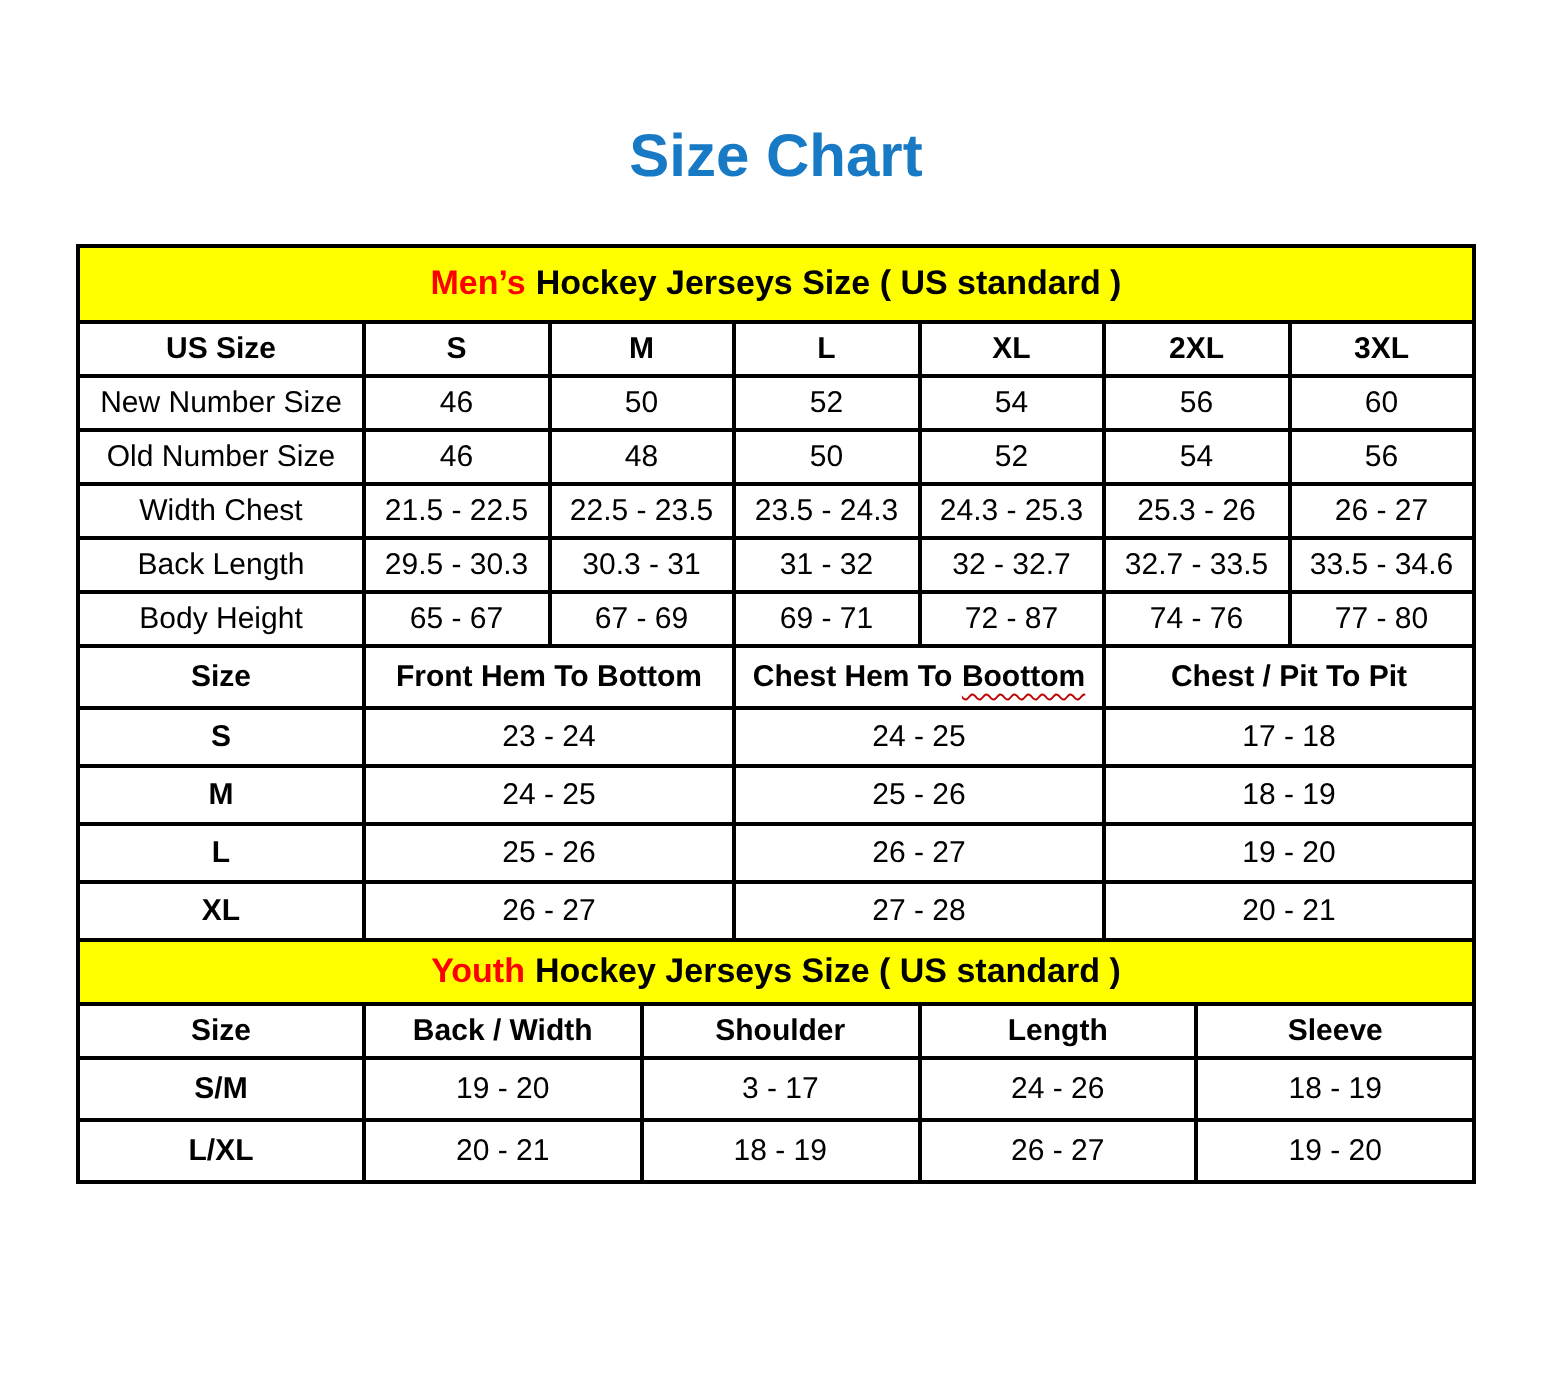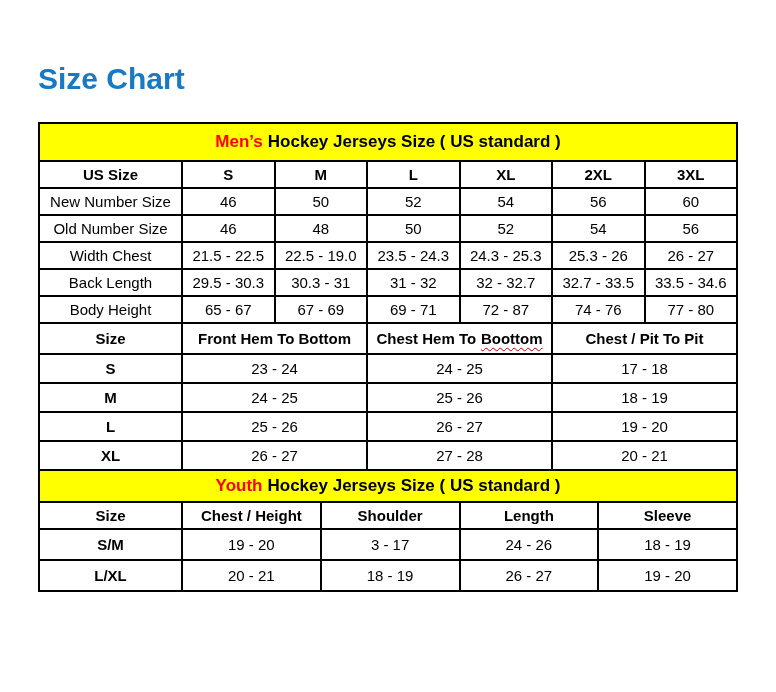--- a/index.html
+++ b/index.html
@@ -15,20 +15,21 @@
     background: #FFFFFF;
     font-family: "Liberation Sans", sans-serif;
     overflow: hidden;
   }
   .sheet { position: relative; width: 776px; height: 692px; }
 
   .title {
     position: absolute;
     top: 62px; left: 38px; width: 700px;
     margin: 0;
+    text-align: center;
     font-size: 30px;
     font-weight: bold;
     color: var(--blue, #1879C4);
     letter-spacing: 0px;
   }
 
   .tables { position: absolute; top: 122px; left: 38px; width: 727px; }
 
   table.tbl {
     border-collapse: collapse;
@@ -132,21 +133,21 @@
           <td>46</td>
           <td>48</td>
           <td>50</td>
           <td>52</td>
           <td>54</td>
           <td>56</td>
         </tr>
         <tr class="data">
           <td class="rlabel">Width Chest</td>
           <td>21.5 - 22.5</td>
-          <td>22.5 - 19.0</td>
+          <td>22.5 - 23.5</td>
           <td>23.5 - 24.3</td>
           <td>24.3 - 25.3</td>
           <td>25.3 - 26</td>
           <td>26 - 27</td>
         </tr>
         <tr class="data">
           <td class="rlabel">Back Length</td>
           <td>29.5 - 30.3</td>
           <td>30.3 - 31</td>
           <td>31 - 32</td>
@@ -216,21 +217,21 @@
           <col>
         </colgroup>
       <tbody>
         <tr class="band-row">
           <td colspan="5">
             <span class="hl">Youth</span><span class="band-rest">Hockey Jerseys Size ( US standard )</span>
           </td>
         </tr>
         <tr class="head">
           <th>Size</th>
-          <th>Chest / Height</th>
+          <th>Back / Width</th>
           <th>Shoulder</th>
           <th>Length</th>
           <th>Sleeve</th>
         </tr>
         <tr class="data">
           <td class="rlabel-bold">S/M</td>
           <td>19 - 20</td>
           <td>3 - 17</td>
           <td>24 - 26</td>
           <td>18 - 19</td>

